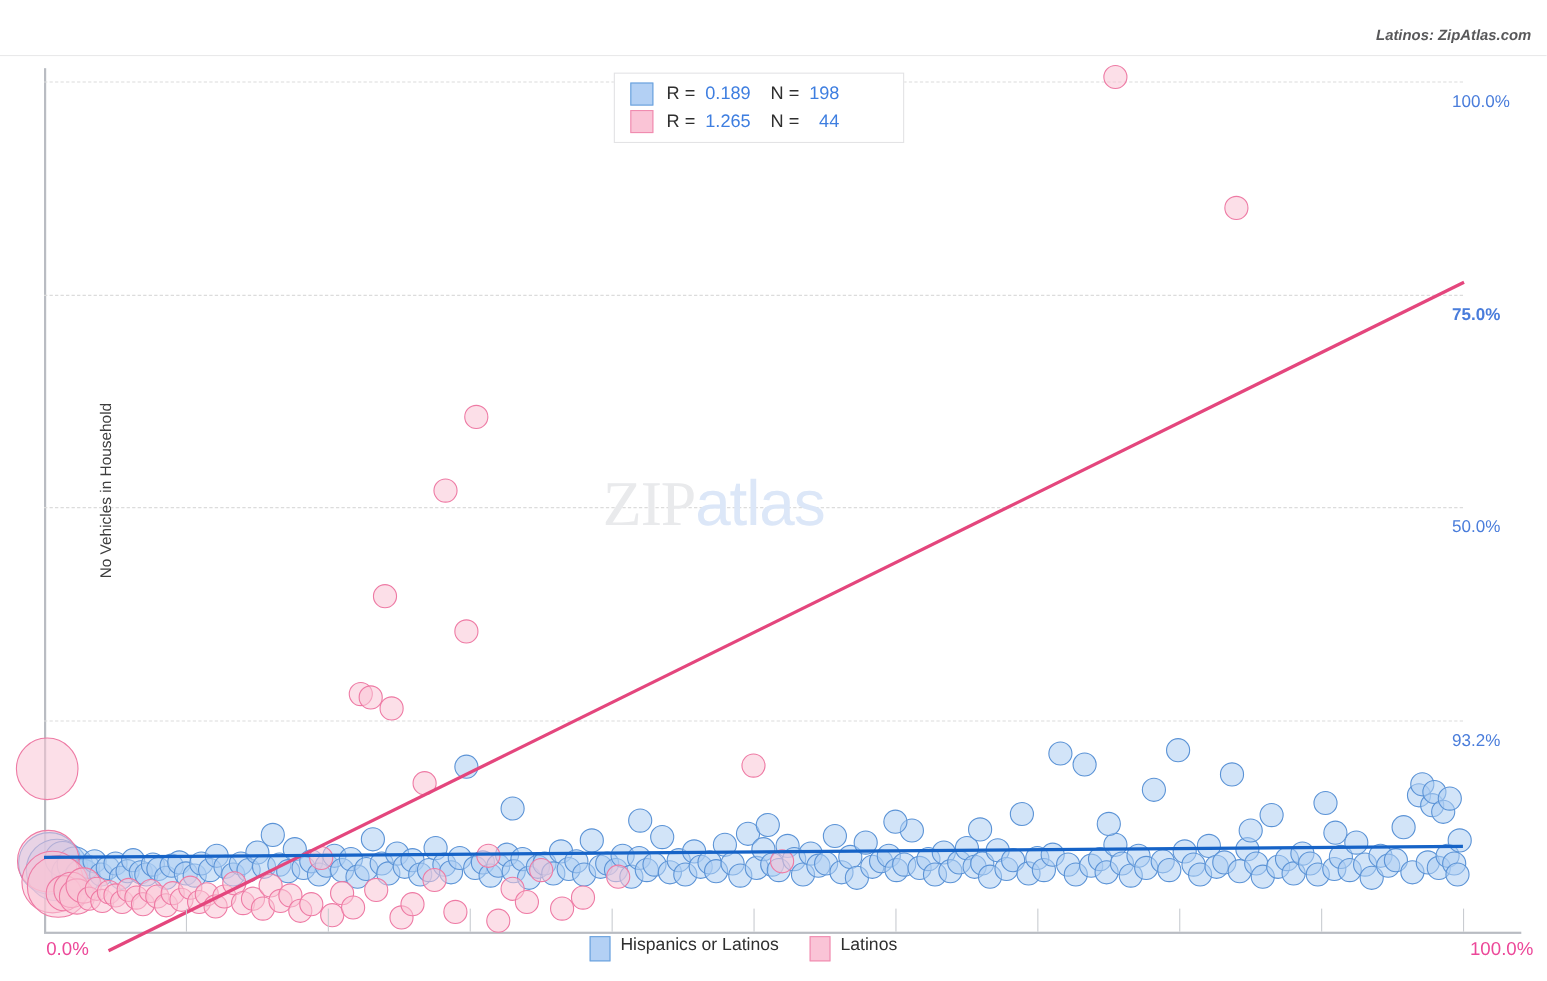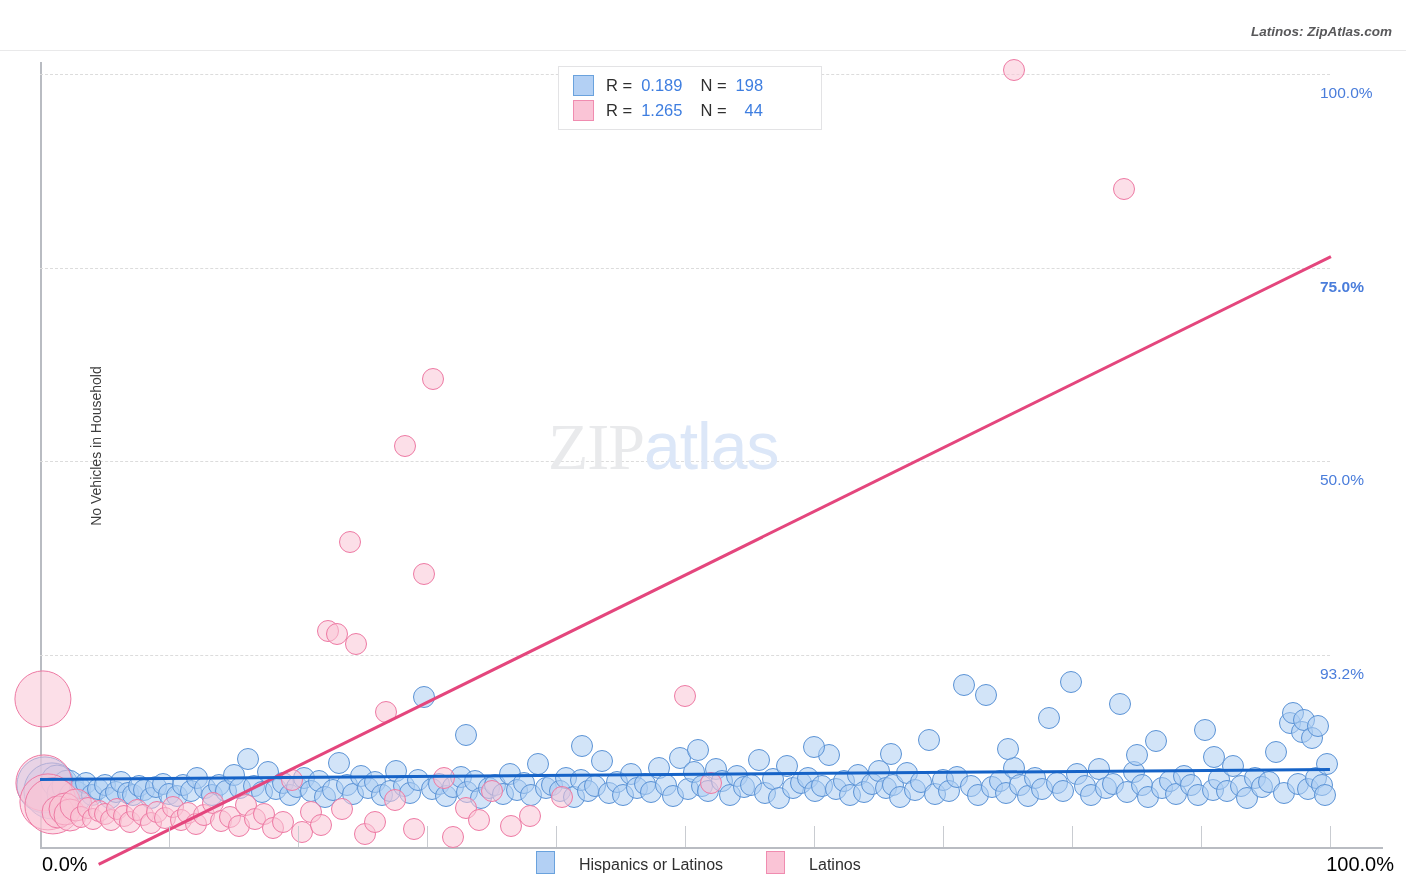--- a/index.html
+++ b/index.html
@@ -47,35 +47,35 @@
   }
   .xtick{
     position:absolute;top:826px;width:1px;height:21px;background:#c9ccd1;
   }
 
   
   .ylab{
     position:absolute;color:#4a7ddb;font-size:15.5px;white-space:nowrap;
   }
   .xlab{
-    position:absolute;top:853px;color:#000000;font-size:20px;white-space:nowrap;
+    position:absolute;top:853px;color:#ec4899;font-size:17px;white-space:nowrap;
   }
   .xlab.left{left:42px;}
   .xlab.right{right:12px;}
   .ytitle{
     position:absolute;left:16px;top:50%;
     transform:translateY(-50%) rotate(-90deg);
     transform-origin:center center;
     font-size:14px;color:#3d3d3d;white-space:nowrap;
   }
 
   
   .wm{
-    position:absolute;left:548px;top:408px;
-    font-size:66px;letter-spacing:-1px;
+    position:absolute;left:548px;top:424px;
+    font-size:58px;letter-spacing:-1px;
     user-select:none;pointer-events:none;
     white-space:nowrap;
   }
   .wm .zip{font-family:"Liberation Serif", serif;color:#e9eaec;}
   .wm .atlas{font-family:"Liberation Sans", sans-serif;color:#dce7f8;}
 
   
   .pt{
     position:absolute;border-radius:50%;
     box-sizing:border-box;
@@ -112,21 +112,21 @@
   }
   .lg-swatch.blue{background:#b3d0f4;border:1.3px solid #6aa2dd;}
   .lg-swatch.pink{background:#fac4d6;border:1.3px solid #f08cb0;}
   .lg-k{font-size:16.5px;color:#2f2f2f;}
   .lg-v{font-size:16.5px;color:#3e7ee0;}
   .lg-sp{display:inline-block;width:9px;}
 
   
   .legend-bot{
     position:absolute;left:536px;top:851px;
-    display:flex;align-items:flex-end;gap:24px;white-space:nowrap;
+    display:flex;align-items:flex-start;gap:9px;white-space:nowrap;
   }
   .bl-swatch{width:19px;height:23px;box-sizing:border-box;}
   .bl-swatch.blue{background:#b3d0f4;border:1.3px solid #6aa2dd;}
   .bl-swatch.pink{background:#fac4d6;border:1.3px solid #f08cb0;}
   .bl-text{font-size:16px;color:#2f2f2f;margin-right:19px;}
 </style>
 </head>
 <body>
 
 <div id="chart-root">

